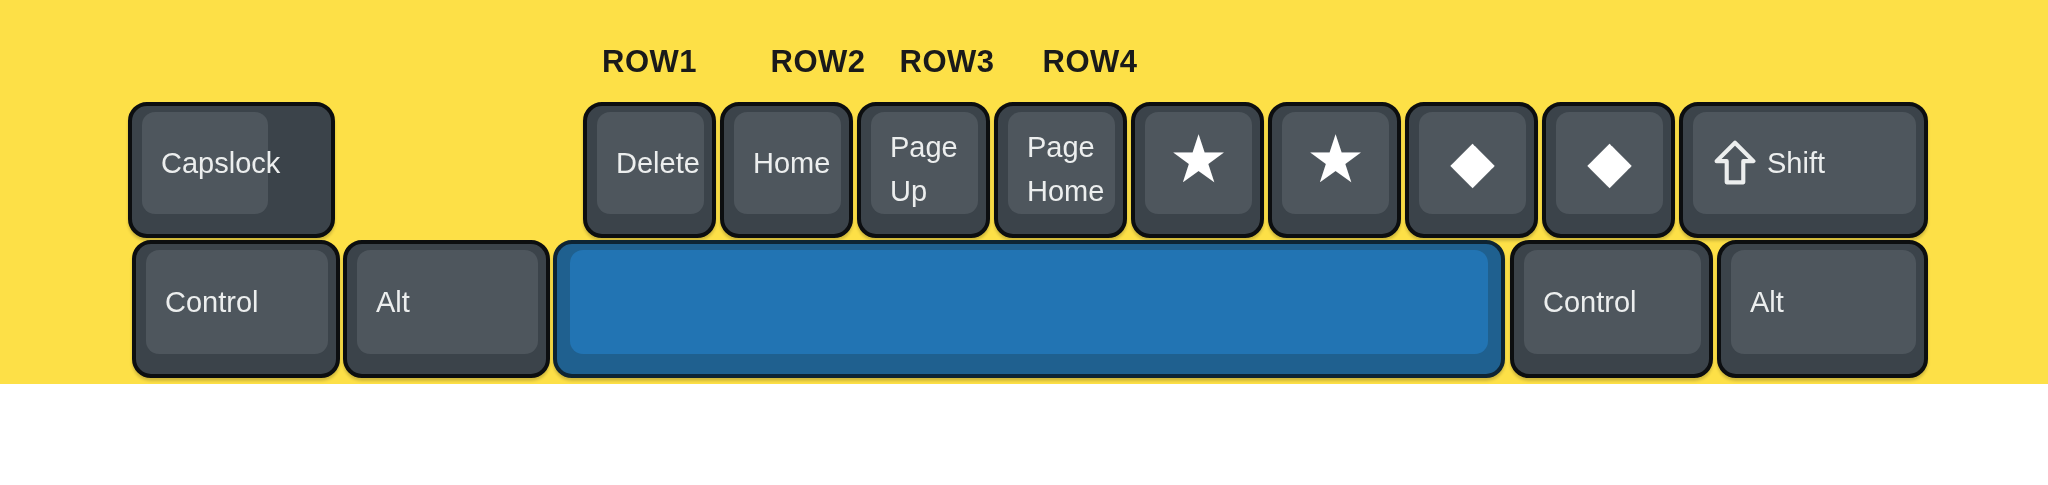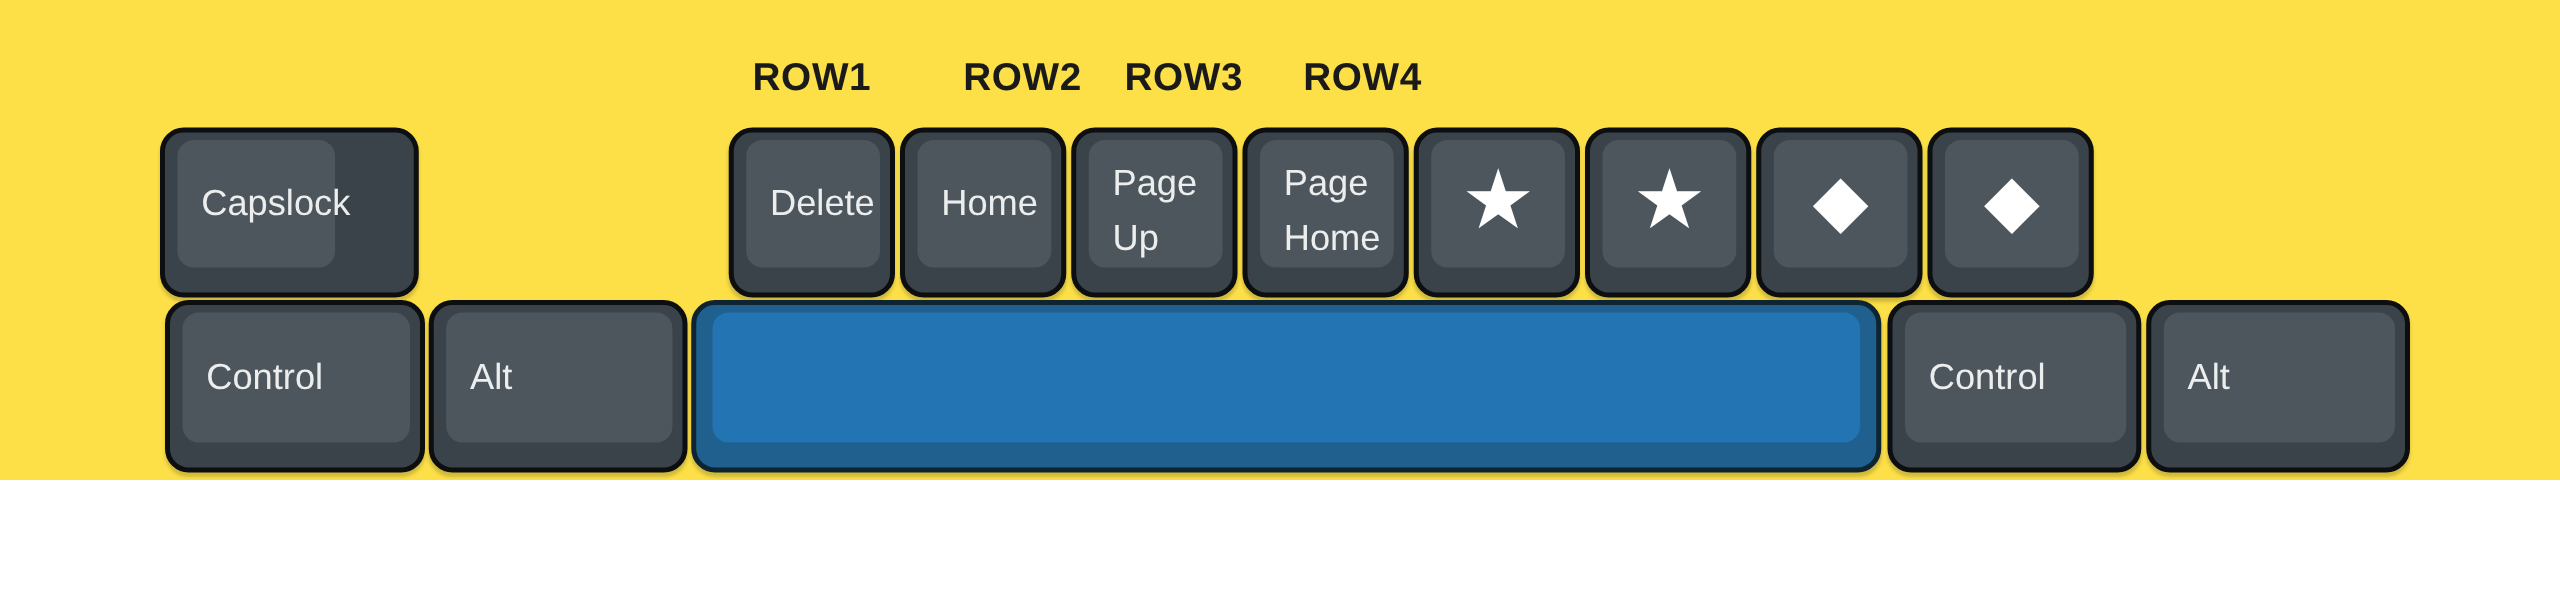--- a/index.html
+++ b/index.html
@@ -89,20 +89,30 @@
     <div class="key icon-center" style="left: 1405px; top: 102px; width: 133px; height: 136px;">
       <div class="cap">
         <span class="glyph diamond-glyph">◆</span>
       </div>
     </div>
     <div class="key icon-center" style="left: 1542px; top: 102px; width: 133px; height: 136px;">
       <div class="cap">
         <span class="glyph diamond-glyph">◆</span>
       </div>
     </div>
+    <div class="key" style="left: 1679px; top: 102px; width: 249px; height: 136px;">
+      <div class="cap">
+        <div class="shift-wrap">
+          <svg width="46" height="46" viewBox="0 0 100 100">
+            <path d="M50 6 L90 46 L68 46 L68 92 L32 92 L32 46 L10 46 Z" fill="none" stroke="#eceeee" stroke-width="9" stroke-linejoin="round"></path>
+          </svg>
+          <span>Shift</span>
+        </div>
+      </div>
+    </div>
     <div class="key" style="left: 132px; top: 240px; width: 208px; height: 138px;">
       <div class="cap">
         <span>Control</span>
       </div>
     </div>
     <div class="key" style="left: 343px; top: 240px; width: 207px; height: 138px;">
       <div class="cap">
         <span>Alt</span>
       </div>
     </div>

